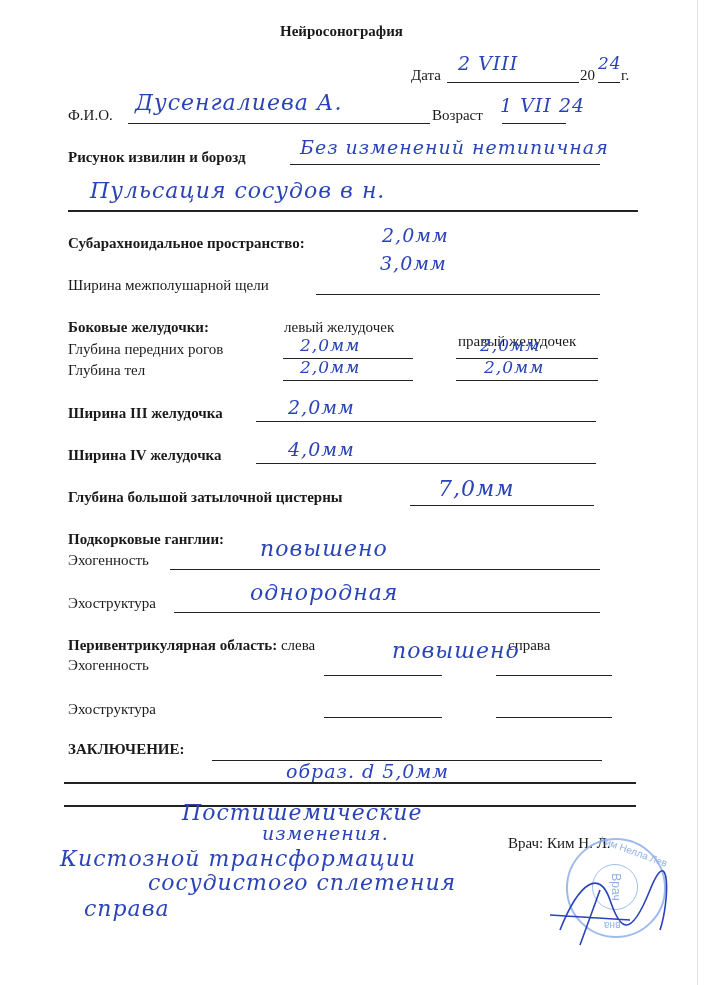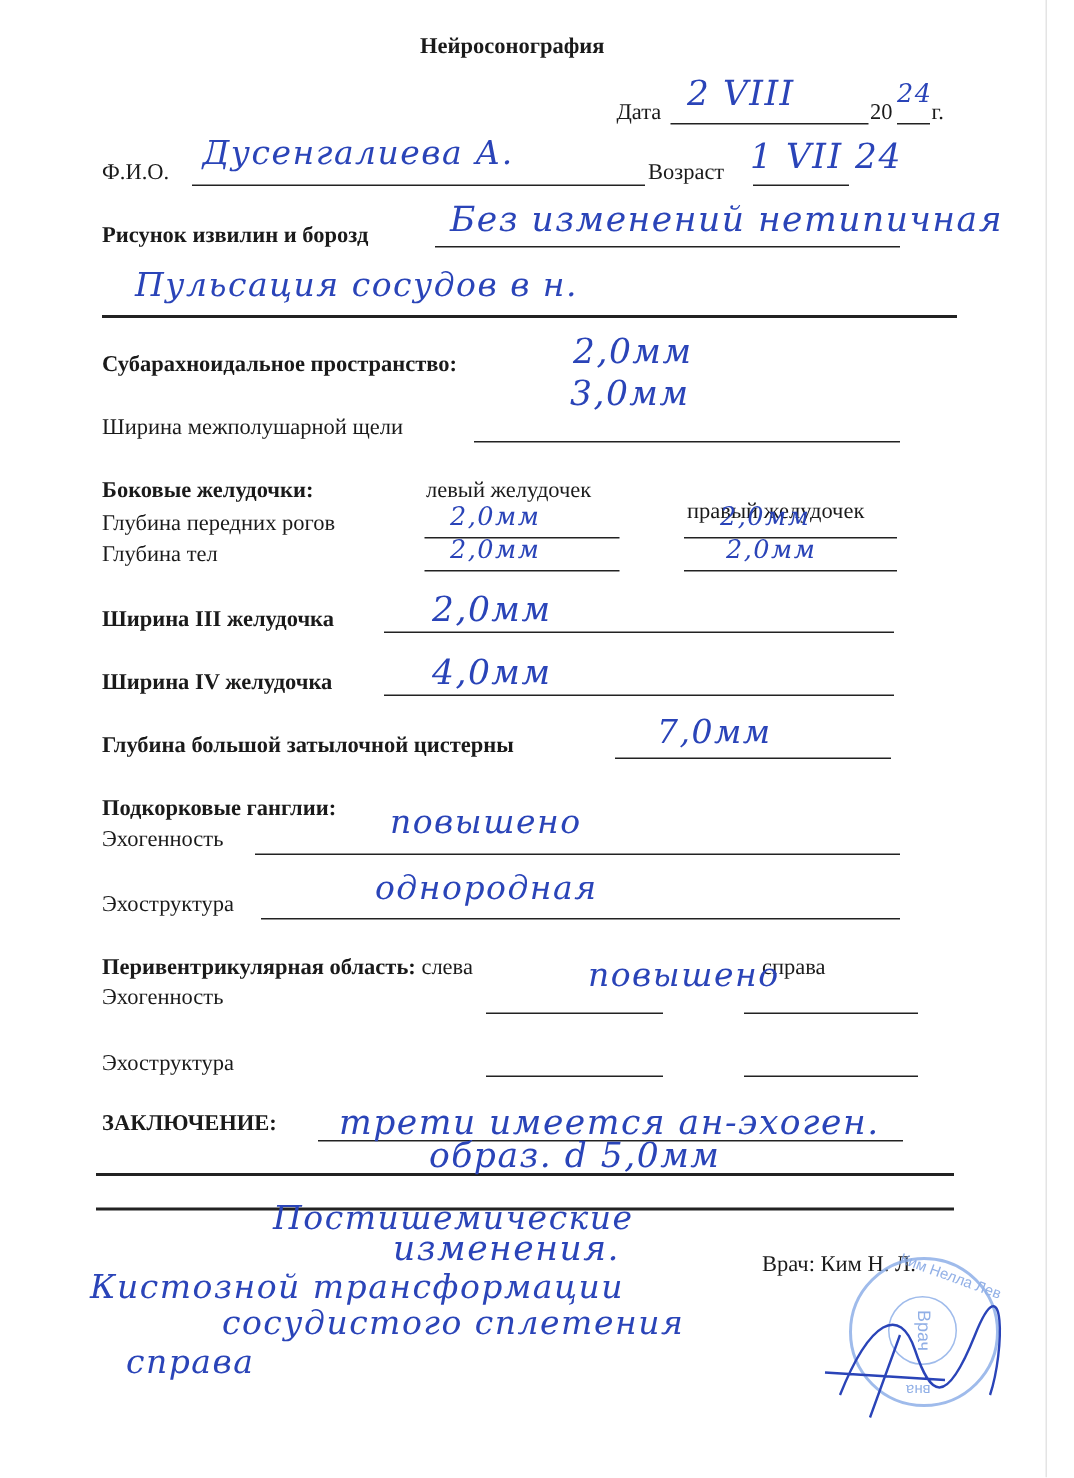--- a/index.html
+++ b/index.html
@@ -13,21 +13,21 @@
     .page { position: absolute; left: 0; top: 0; width: 716px; height: 985px; }
     .edge-right { position: absolute; left: 697px; top: 0; width: 1px; height: 985px; background: #e4e4e4; }
     .t { position: absolute; white-space: nowrap; font-size: 15px; line-height: 18px; }
     .b { font-weight: bold; }
     .title { font-size: 15px; font-weight: bold; }
     .line { position: absolute; height: 1px; background: #222; }
     .line.thick { height: 2px; }
     .hw {
       position: absolute; white-space: nowrap;
       font-family: "DejaVu Serif", serif; font-style: italic;
-      color: #2a44b8; font-size: 23px; line-height: 22px;
+      color: #2a44b8; font-size: 19px; line-height: 22px;
       letter-spacing: 1px;
     }
     .hw.sm { font-size: 17px; }
     .hw.lg { font-size: 22px; }
     .ul { text-decoration: underline; text-decoration-color: #4a5cc0; }
     .stamp {
       position: absolute; left: 566px; top: 838px; width: 96px; height: 96px;
       border-radius: 50%; border: 2px solid #8fb0e8; opacity: 0.85;
     }
     .stamp-inner {
@@ -124,21 +124,20 @@
 
   <div class="t" style="left:68px; top:700px;">Эхоструктура</div>
   <div class="line" style="left:324px; top:717px; width:118px;"></div>
   <div class="line" style="left:496px; top:717px; width:116px;"></div>
 
   <div class="t b" style="left:68px; top:740px;">ЗАКЛЮЧЕНИЕ:</div>
   <div class="line" style="left:212px; top:760px; width:390px;"></div>
   <div class="line thick" style="left:64px; top:782px; width:572px;"></div>
   <div class="line thick" style="left:64px; top:805px; width:572px;"></div>
 
-  <div class="hw" style="left:226px; top:738px;">трети имеется ан-эхоген.</div>
   <div class="hw" style="left:286px; top:760px;">образ. d 5,0мм</div>
   <div class="hw lg" style="left:182px; top:802px;">Постишемические</div>
   <div class="hw" style="left:262px; top:822px;">изменения.</div>
   <div class="hw lg" style="left:60px; top:848px;">Кистозной трансформации</div>
   <div class="hw lg" style="left:148px; top:872px;">сосудистого сплетения</div>
   <div class="hw lg" style="left:84px; top:898px;">справа</div>
 
   <div class="t" style="left:508px; top:834px;">Врач: Ким Н. Л.</div>
 
   <div class="stamp">

